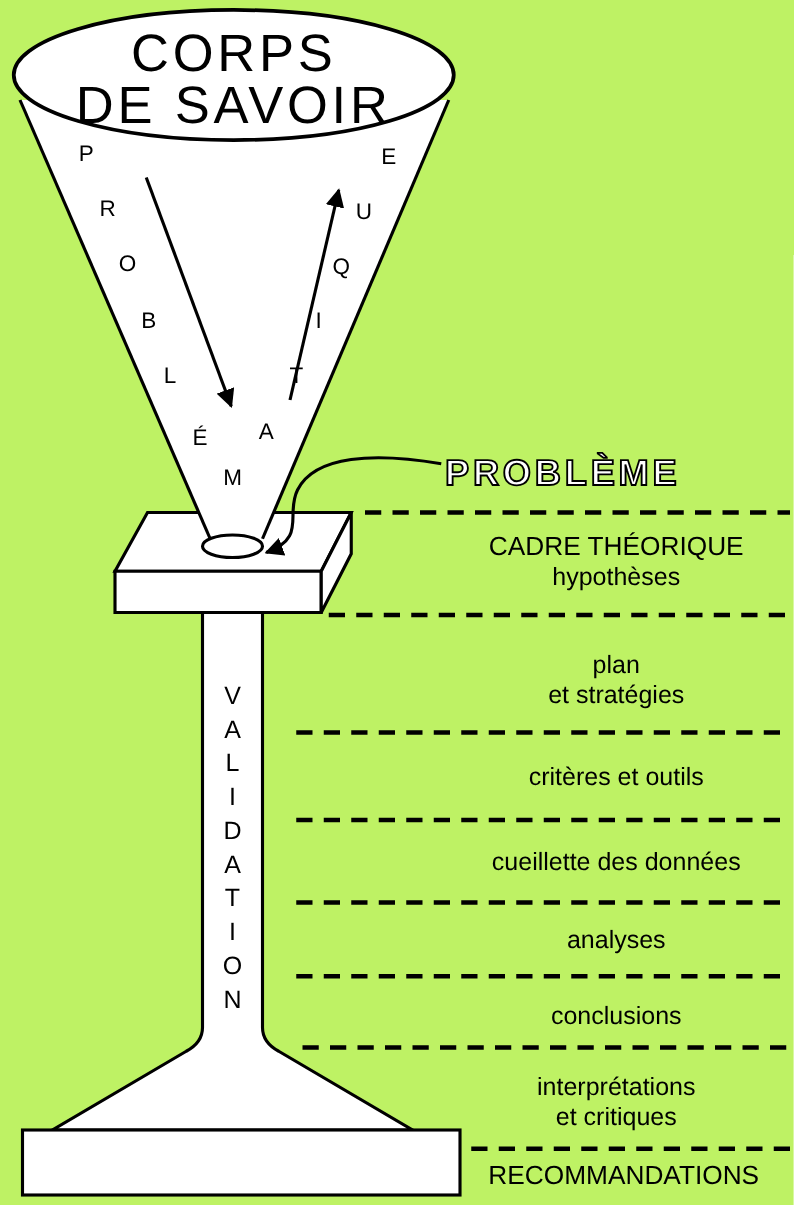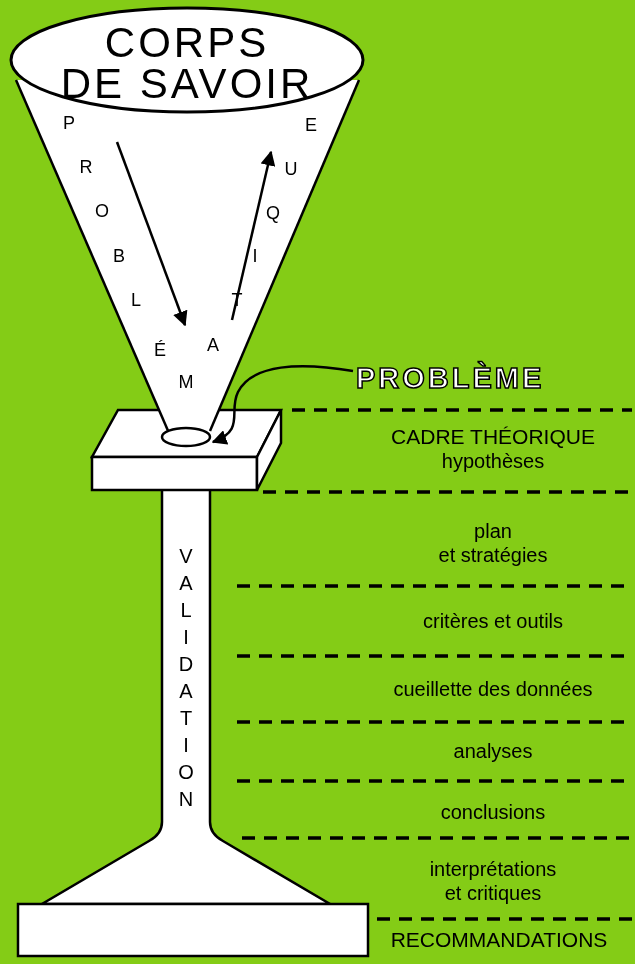--- a/index.html
+++ b/index.html
@@ -1,18 +1,18 @@
 <!DOCTYPE html>
 <html><head>
 <meta charset="utf-8">
 <style>
   html, body { margin: 0; padding: 0; background: #ffffff; }
   .page {
     width: 635px; height: 964px; position: relative;
-    background: #84cc16; overflow: hidden;
+    background: #bef264; overflow: hidden;
     font-family: "Liberation Sans", sans-serif;
   }
   svg { display: block; }
 
   .shape { fill: #ffffff; stroke: #000000; stroke-width: 2.5; }
   .shape-fill-only { fill: #ffffff; stroke: none; }
   .edge { fill: none; stroke: #000000; stroke-width: 2.5; }
   .ellipse-main { fill: #ffffff; stroke: #000000; stroke-width: 3; }
   .dashline { fill: none; stroke: #000000; stroke-width: 3.5; stroke-dasharray: 13 9; }
   .arrowline { fill: none; stroke: #000000; stroke-width: 2.5; }

